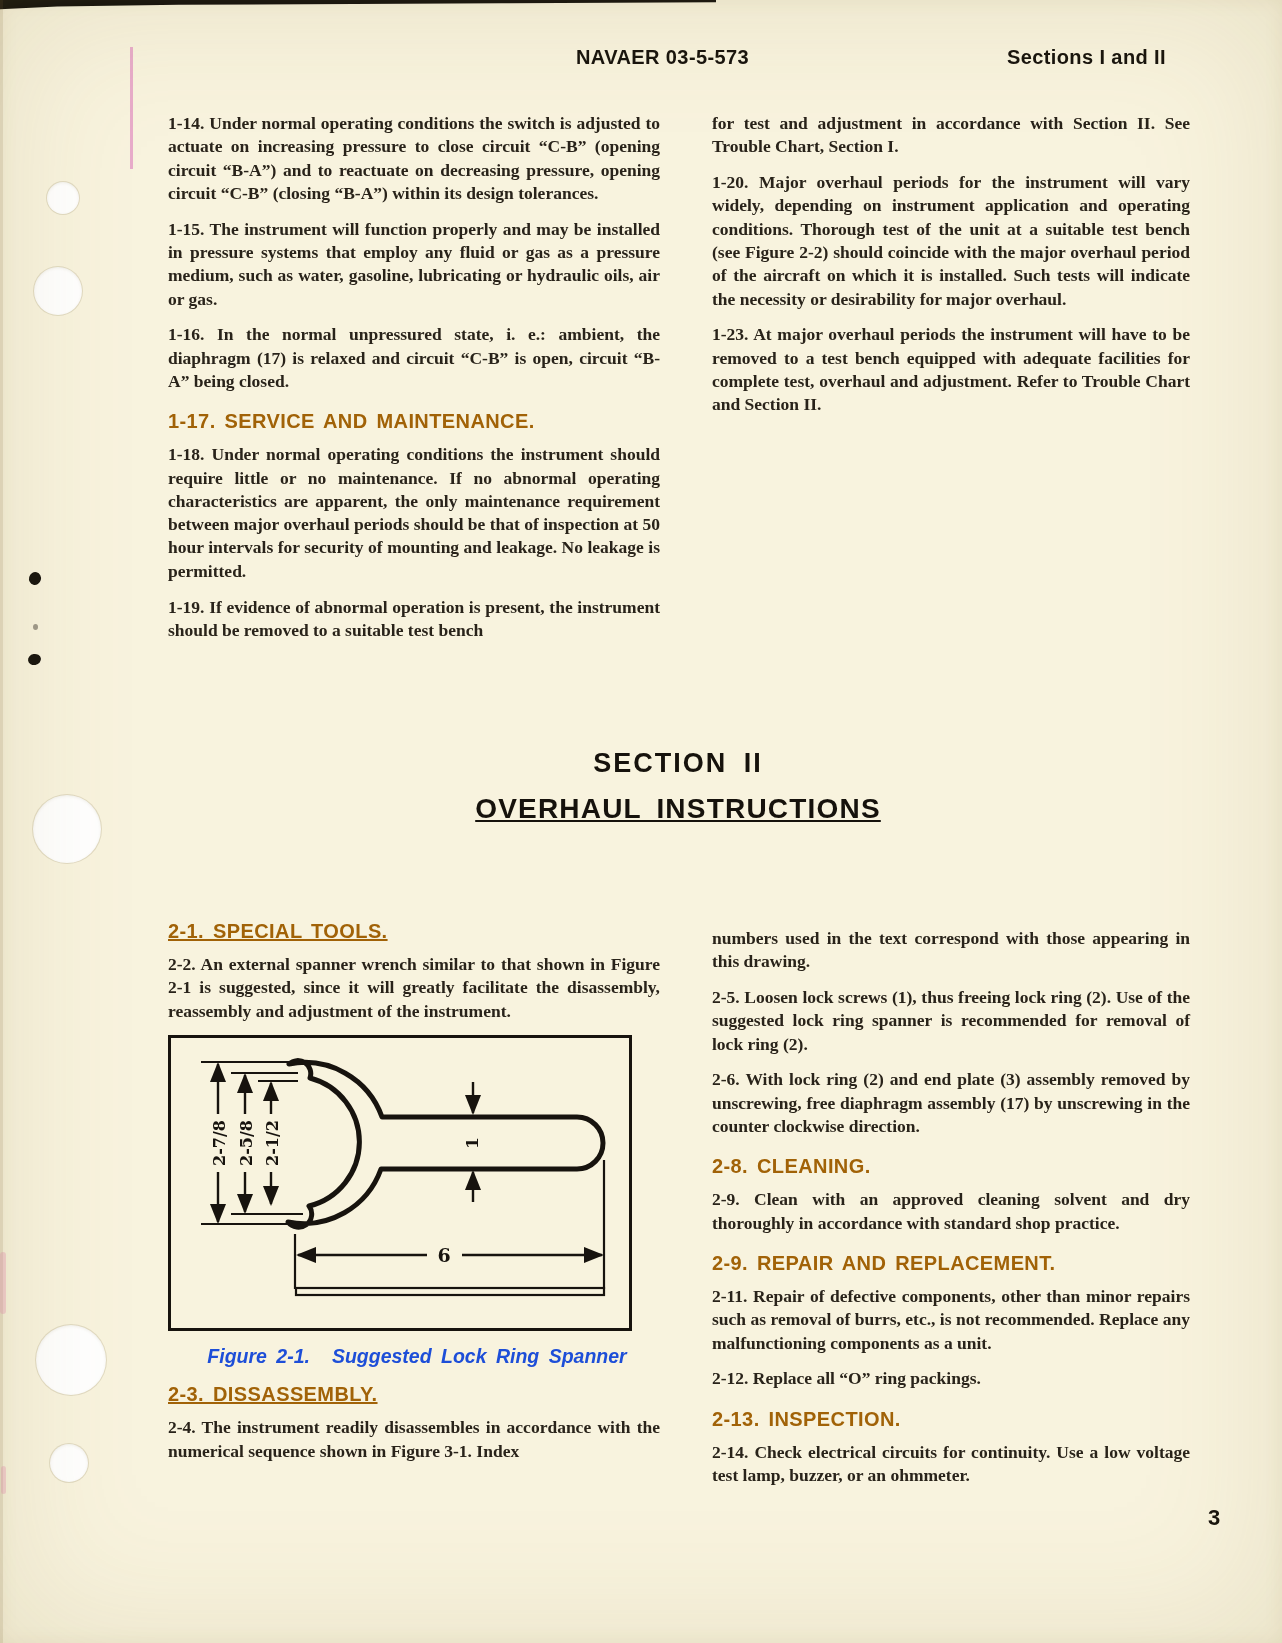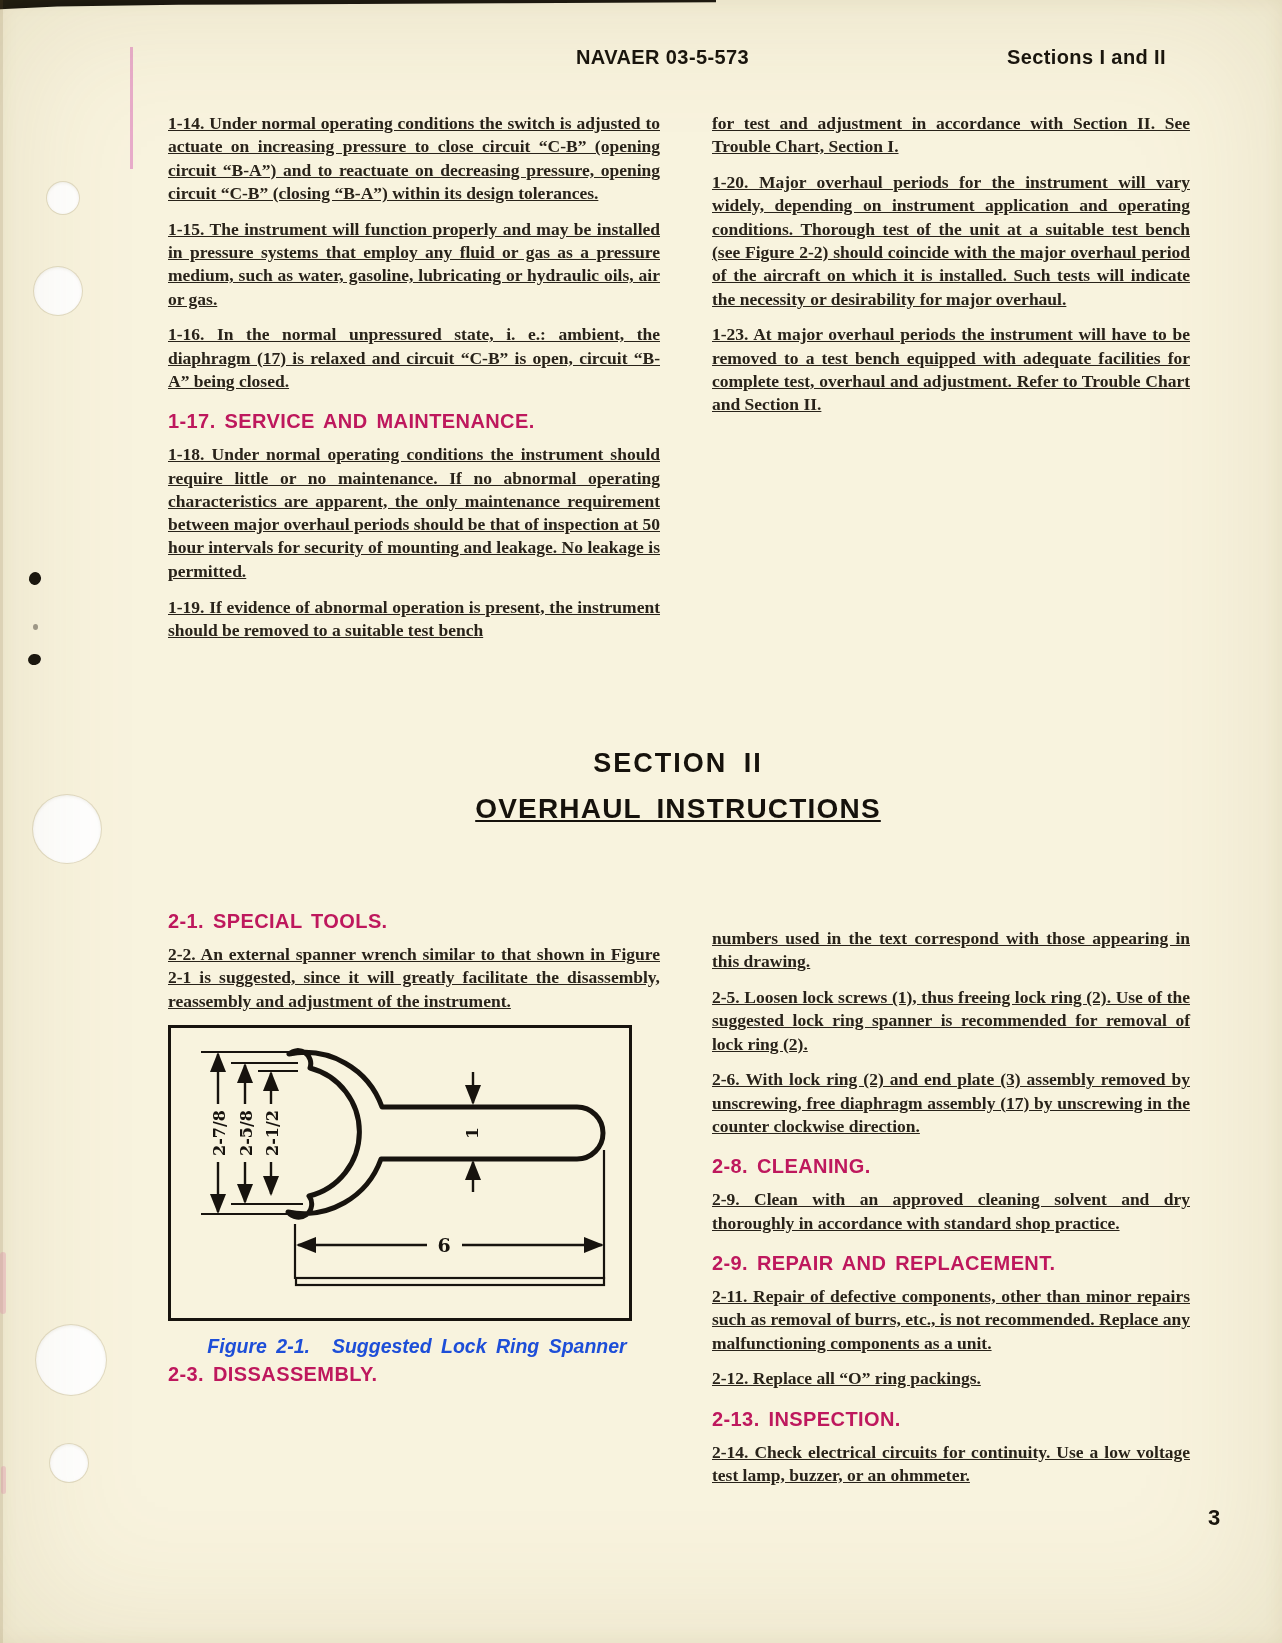--- a/index.html
+++ b/index.html
@@ -25,24 +25,24 @@
     color:#16120c;letter-spacing:.4px;}
   #hdr-center{left:576px;}
   #hdr-right{right:116px;}
   
   .col{position:absolute;width:492px;}
   #s1-left{left:168px;top:112px;}
   #s1-right{left:712px;top:112px;width:478px;}
   #s2-left{left:168px;top:905px;}
   #s2-right{left:712px;top:905px;width:478px;}
   .body-p{font:700 17.5px/23.3px "Liberation Serif",serif;color:#29231a;
-    text-align:justify;margin:0 0 12.5px 0;text-decoration:underline;}
-  .col-heading{font:700 20px/24px "Liberation Sans",sans-serif;color:#be185d;
+    text-align:justify;margin:0 0 12.5px 0;}
+  .col-heading{font:700 20px/24px "Liberation Sans",sans-serif;color:#a16207;
     letter-spacing:.4px;word-spacing:3px;margin:16px 0 10px 0;}
-  #s2-left .col-heading:first-child{margin-top:4px;}
+  #s2-left .col-heading:first-child{margin-top:14px;text-decoration:underline;}
   #s2-right .body-p:first-child{margin-top:22px;}
   
   #sec2-title{position:absolute;left:168px;top:742px;width:1020px;text-align:center;color:#16120c;}
   .sec-title-1{font:700 27px/27px "Liberation Sans",sans-serif;letter-spacing:2px;word-spacing:7px;margin-top:8px;}
   .sec-title-2{font:700 28px/28px "Liberation Sans",sans-serif;letter-spacing:1.2px;word-spacing:6px;margin-top:18px;text-decoration:underline;}
   
   .figure-wrap{margin-top:3px;}
   .figure-box{width:464px;height:296px;border:3.5px solid #17130e;box-sizing:border-box;}
   .figure-box svg{display:block;width:100%;height:100%;}
   .fig-caption{margin:13px 0 0 6px;text-align:center;
@@ -150,20 +150,21 @@
           </g>
         </svg>
       </div>
       <div class="fig-caption">
         <span class="cap-label">Figure 2-1.</span><span>Suggested Lock Ring Spanner</span>
       </div>
     </div>
 
     <div>
         <h3 class="col-heading">2-3. DISSASSEMBLY.</h3>
+        <p class="body-p">2-4. The instrument readily disassembles in accordance with the numerical sequence shown in Figure 3-1. Index</p>
       </div>
   </div>
 
   <div class="col" id="s2-right">
       <p class="body-p">numbers used in the text correspond with those appearing in this drawing.</p>
       <p class="body-p">2-5. Loosen lock screws (1), thus freeing lock ring (2). Use of the suggested lock ring spanner is recommended for removal of lock ring (2).</p>
       <p class="body-p">2-6. With lock ring (2) and end plate (3) assembly removed by unscrewing, free diaphragm assembly (17) by unscrewing in the counter clockwise direction.</p>
       <h3 class="col-heading">2-8. CLEANING.</h3>
       <p class="body-p">2-9. Clean with an approved cleaning solvent and dry thoroughly in accordance with standard shop practice.</p>
       <h3 class="col-heading">2-9. REPAIR AND REPLACEMENT.</h3>

